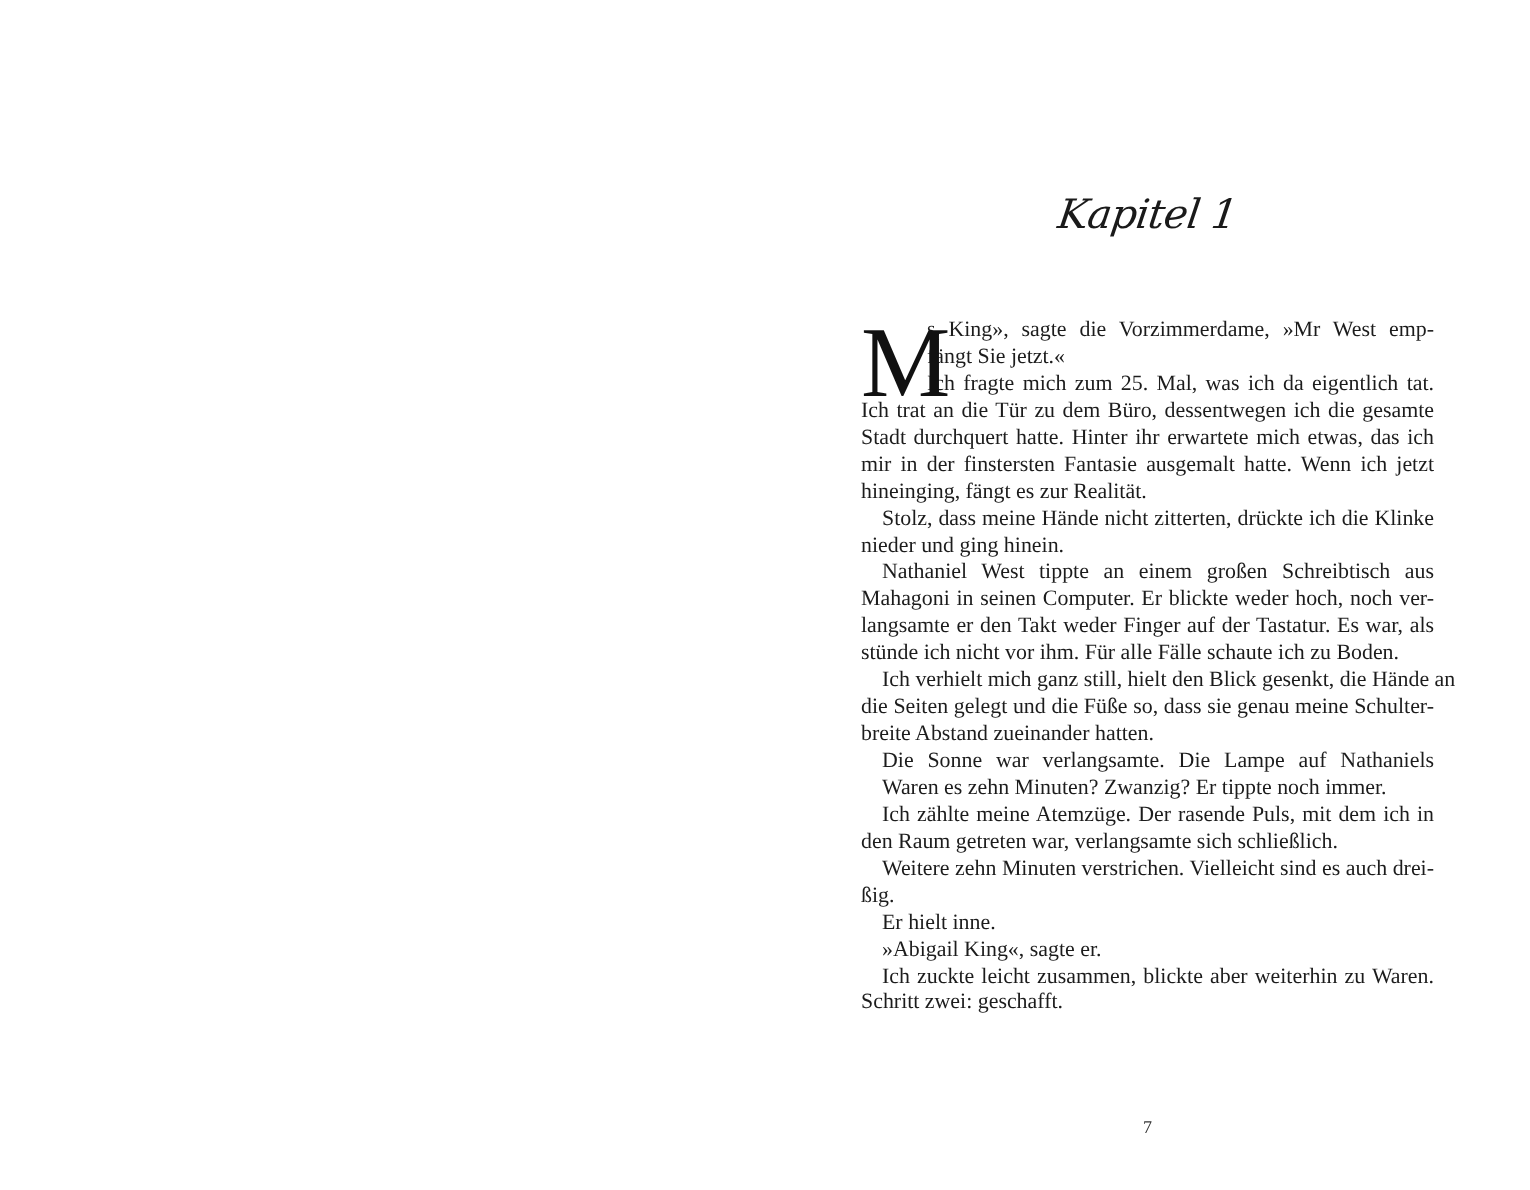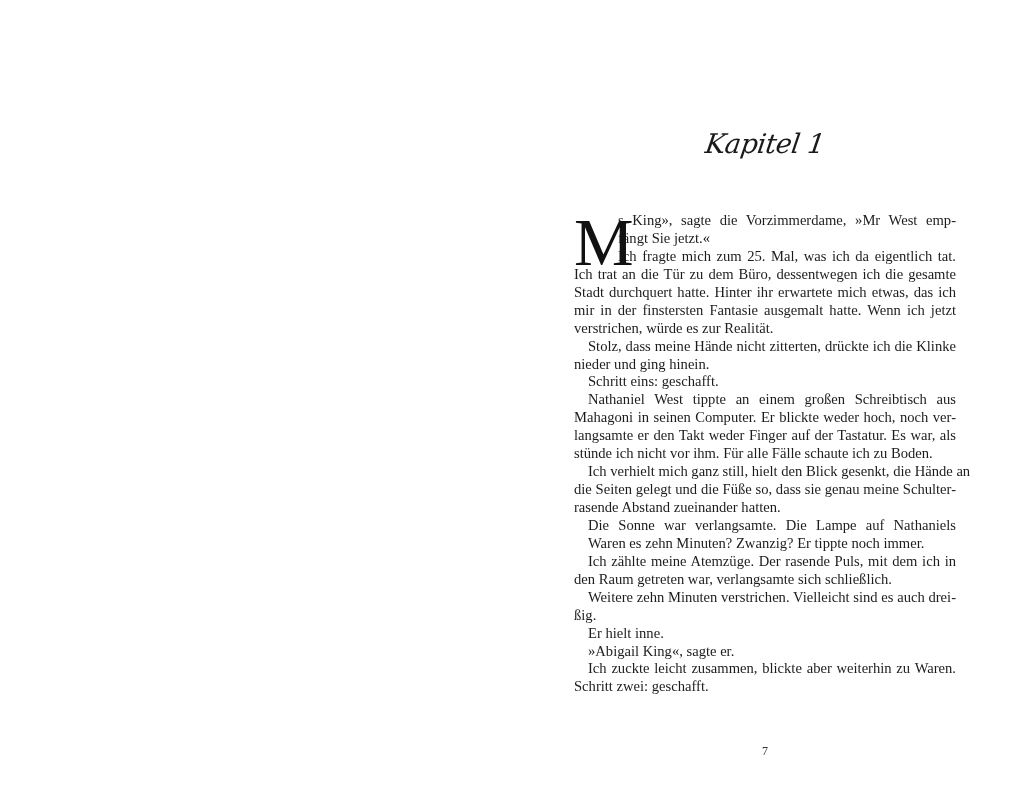--- a/index.html
+++ b/index.html
@@ -43,31 +43,30 @@
   <div class="chapter-title">Kapitel 1</div>
 
   <div class="text-block">
     <span class="drop-cap">M</span>
     <span class="line dc">s King», sagte die Vorzimmerdame, »Mr West emp-</span>
     <span class="line dc last">fängt Sie jetzt.«</span>
     <span class="line dc">Ich fragte mich zum 25. Mal, was ich da eigentlich tat.</span>
     <span class="line">Ich trat an die Tür zu dem Büro, dessentwegen ich die gesamte</span>
     <span class="line">Stadt durchquert hatte. Hinter ihr erwartete mich etwas, das ich</span>
     <span class="line">mir in der finstersten Fantasie ausgemalt hatte. Wenn ich jetzt</span>
-    <span class="line last">verstrichen, würde es zur Realität.</span>
+    <span class="line last">hineinging, fängt es zur Realität.</span>
     <span class="line indent">Stolz, dass meine Hände nicht zitterten, drückte ich die Klinke</span>
     <span class="line last">nieder und ging hinein.</span>
-    <span class="line indent last">Schritt eins: geschafft.</span>
     <span class="line indent">Nathaniel West tippte an einem großen Schreibtisch aus</span>
     <span class="line">Mahagoni in seinen Computer. Er blickte weder hoch, noch ver-</span>
     <span class="line">langsamte er den Takt weder Finger auf der Tastatur. Es war, als</span>
     <span class="line last">stünde ich nicht vor ihm. Für alle Fälle schaute ich zu Boden.</span>
     <span class="line indent">Ich verhielt mich ganz still, hielt den Blick gesenkt, die Hände an</span>
     <span class="line">die Seiten gelegt und die Füße so, dass sie genau meine Schulter-</span>
-    <span class="line last">rasende Abstand zueinander hatten.</span>
+    <span class="line last">breite Abstand zueinander hatten.</span>
     <span class="line indent">Die Sonne war verlangsamte. Die Lampe auf Nathaniels</span>
     <span class="line indent last">Waren es zehn Minuten? Zwanzig? Er tippte noch immer.</span>
     <span class="line indent">Ich zählte meine Atemzüge. Der rasende Puls, mit dem ich in</span>
     <span class="line last">den Raum getreten war, verlangsamte sich schließlich.</span>
     <span class="line indent">Weitere zehn Minuten verstrichen. Vielleicht sind es auch drei-</span>
     <span class="line last">ßig.</span>
     <span class="line indent last">Er hielt inne.</span>
     <span class="line indent last">»Abigail King«, sagte er.</span>
     <span class="line indent">Ich zuckte leicht zusammen, blickte aber weiterhin zu Waren.</span>
     <span class="line last">Schritt zwei: geschafft.</span>

